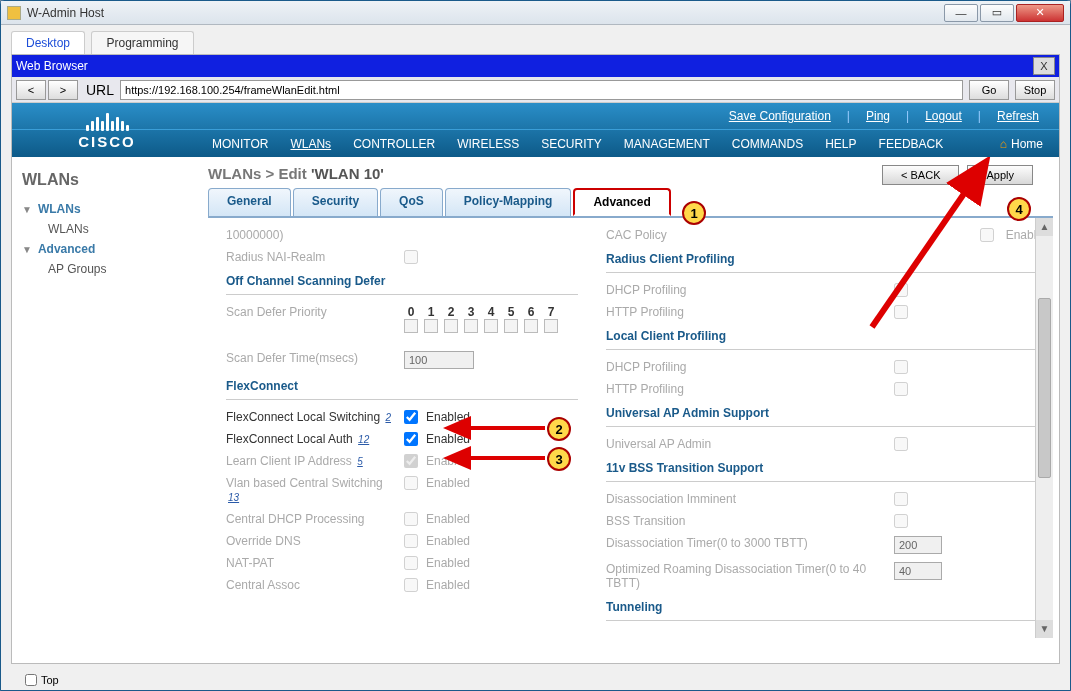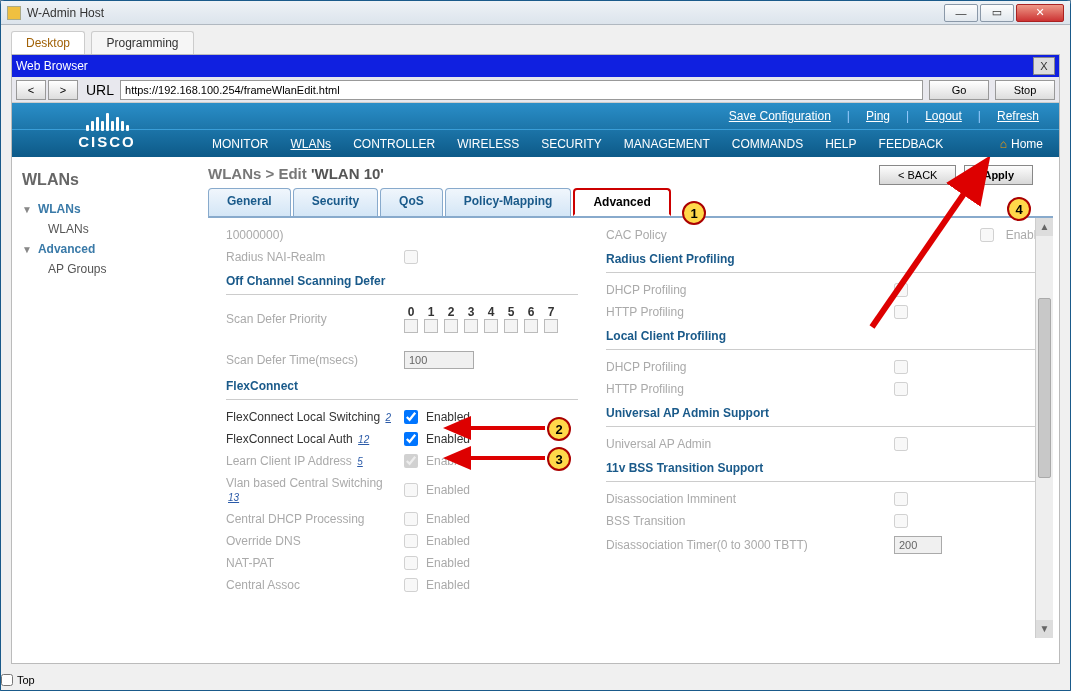--- a/index.html
+++ b/index.html
@@ -12,29 +12,29 @@
   .titlebar {
     height: 24px; background: linear-gradient(#eef2f6,#dce4ec);
     border-bottom: 1px solid #b0b8c0; display:flex; align-items:center;
     padding:0 6px; font-size:12px; color:#333;
   }
   .titlebar .spacer{flex:1}
   .winbtn{width:34px;height:18px;border:1px solid #8a98a8;background:linear-gradient(#fdfdfd,#e2e8ee);margin-left:2px;display:flex;align-items:center;justify-content:center;font-size:11px;border-radius:2px;}
   .winbtn.close{background:linear-gradient(#e98,#c33);color:#fff;border-color:#a22;width:48px}
   .tabs-outer{padding:6px 10px 0 10px;background:#f0f0f0}
   .tabs-outer .tab{display:inline-block;padding:4px 14px;font-size:12px;border:1px solid #ccc;border-bottom:none;background:#f6f6f6;color:#333;border-radius:3px 3px 0 0;margin-right:2px}
-  .tabs-outer .tab.active{color:#a16207;background:#fff}
+  .tabs-outer .tab.active{color:#1d4ed8;background:#fff}
   .panel{margin:0 10px 10px 10px;border:1px solid #bbb;background:#fff;height:610px;position:relative}
   .browserbar{height:22px;background:#1020e0;color:#fff;font-size:12px;display:flex;align-items:center;padding:0 4px;justify-content:space-between}
   .browserbar .xbtn{background:#ddd;color:#333;border:1px solid #888;width:22px;height:18px;text-align:center;line-height:16px;font-size:11px}
   .urlrow{height:26px;display:flex;align-items:center;padding:2px 4px;border-bottom:1px solid #ccc;background:#e8e8ee}
   .urlrow .navbtn{width:30px;height:20px;border:1px solid #999;background:linear-gradient(#fff,#ddd);font-size:11px;margin-right:2px;text-align:center;line-height:18px}
   .urlrow .lbl{font-size:14px;margin:0 6px}
   .urlrow input{flex:1;height:20px;border:1px solid #999;padding:0 4px;font-size:11px}
-  .urlrow .gobtn{width:60px;height:20px;border:1px solid #999;background:linear-gradient(#fff,#ddd);margin-left:6px;font-size:11px}
+  .urlrow .gobtn{width:40px;height:20px;border:1px solid #999;background:linear-gradient(#fff,#ddd);margin-left:6px;font-size:11px}
   .cisco-header{background:linear-gradient(#2a8ec8,#0d5a88);color:#fff;position:relative}
   .cisco-top{height:26px;display:flex;justify-content:flex-end;align-items:center;padding:0 16px;font-size:12px;gap:8px}
   .cisco-top span{padding:0 4px}
   .cisco-top .sep{color:#9cf}
   .cisco-nav{height:28px;display:flex;align-items:center;padding:0 16px 0 0;border-top:1px solid #3a9ed8}
   .logo{width:190px;height:54px;display:flex;align-items:center;justify-content:center;flex-direction:column;color:#fff;font-weight:bold;position:absolute;left:0;top:0}
   .logo-bars{display:flex;align-items:flex-end;gap:2px;height:20px;margin-bottom:2px}
   .logo-bars span{width:3px;background:#fff;border-radius:1px}
   .logo-text{font-size:15px;letter-spacing:2px}
   .navitems{display:flex;gap:22px;margin-left:200px;font-size:12px}
@@ -52,38 +52,38 @@
   .crumb{font-size:15px;color:#777;font-weight:bold;margin-bottom:6px}
   .crumb .name{color:#555}
   .topbtns{position:absolute;right:26px;top:8px;display:flex;gap:8px}
   .btn{height:20px;border:1px solid #888;background:linear-gradient(#fdfdfd,#d8d8d8);font-size:11px;padding:0 18px;line-height:18px}
   .tabbar{display:flex;margin-top:6px;border-bottom:2px solid #88aacc}
   .tabbar .itab{padding:5px 18px;border:1px solid #88aacc;border-bottom:none;background:linear-gradient(#f0f6fc,#d4e6f6);color:#1a5a8a;font-size:12px;font-weight:bold;border-radius:4px 4px 0 0;margin-right:2px}
   .tabbar .itab.active{background:#fff;border:2px solid #c00;border-bottom:2px solid #fff;position:relative;z-index:2;color:#000}
   .content{display:flex;height:420px;overflow:hidden;font-size:12px;color:#aaa;position:relative}
   .col{flex:1;padding:6px 10px 0 18px}
   .section-h{color:#1a5a8a;font-weight:bold;font-size:12px;padding:6px 0;border-bottom:1px solid #ccc;margin-bottom:6px}
-  .row{display:flex;align-items:center;padding:4px 0;gap:8px}
+  .row{display:flex;padding:4px 0;gap:8px}
   .row .lab{width:170px}
   .row.active .lab,.row.active .val{color:#333}
   .row .chk{width:14px;height:14px}
   .row .val{}
   .fn{color:#2a5aa8;text-decoration:underline;font-style:italic;font-size:10px;margin-left:2px}
   .numrow{display:flex;gap:6px;font-weight:bold;color:#333}
   .numrow span{width:14px;text-align:center}
   .chkrow{display:flex;gap:6px}
   .chkrow .sq{width:14px;height:14px;border:1px solid #bbb;background:#f4f4f4}
   input.txt{width:70px;height:18px;border:1px solid #aaa;background:#f0f0f0;padding:0 4px;font-size:11px;color:#666}
   .colr .row .lab{width:280px}
   .colr input.txt{width:48px}
   .scrollbar{position:absolute;right:0;top:0;bottom:0;width:18px;background:#eee;border-left:1px solid #ccc}
   .scrollbar .thumb{position:absolute;left:2px;right:2px;top:80px;height:180px;background:#c8c8c8;border:1px solid #aaa;border-radius:2px}
   .scrollbar .arr{position:absolute;left:0;right:0;height:18px;background:#ddd;text-align:center;font-size:10px;line-height:18px;color:#666}
   .scrollbar .arr.up{top:0}.scrollbar .arr.dn{bottom:0}
-  .footer{position:absolute;left:0;bottom:4px;font-size:11px;display:flex;align-items:center;gap:4px}
+  .footer{position:absolute;left:24px;bottom:4px;font-size:11px;display:flex;align-items:center;gap:4px}
   .footer input{width:12px;height:12px}
   .callout{position:absolute;width:24px;height:24px;border:2px solid #a00;border-radius:50%;background:#ffd84a;color:#000;font-weight:bold;font-size:13px;display:flex;align-items:center;justify-content:center;z-index:50}
   .arrow-red{position:absolute;z-index:40}
   svg{overflow:visible}
   a{cursor:default}
 </style>
 </head>
 <body>
 
 <div class="window">
@@ -171,21 +171,21 @@
           </div>
         <div class="sb-item sub">AP Groups</div>
       </div>
 
       <div class="main">
         <div class="crumb">
           <span>WLANs &gt; Edit  </span><span class="name">'WLAN 10'</span>
         </div>
         <div class="topbtns">
           <button class="btn">&lt; BACK</button>
-          <button class="btn" style="font-weight:bold">Apply</button>
+          <button class="btn" style="font-weight:normal">Apply</button>
         </div>
 
         <div class="tabbar">
           <div class="itab">General</div>
           <div class="itab">Security</div>
           <div class="itab">QoS</div>
           <div class="itab">Policy-Mapping</div>
           <div class="itab active">Advanced</div>
         </div>
 
@@ -308,20 +308,25 @@
                 <input type="checkbox" class="chk" disabled="" style="">
               </div>
             <div class="row">
                 <span class="lab">BSS Transition</span>
                 <input type="checkbox" class="chk" disabled="" style="">
               </div>
             <div class="row">
                 <span class="lab">Disassociation Timer(0 to 3000 TBTT)</span>
                 <input class="txt" value="200" style="">
               </div>
+            <div class="row">
+                <span class="lab">Optimized Roaming Disassociation Timer(0 to 40 TBTT)</span>
+                <input class="txt" value="40" style="">
+              </div>
+            <div class="section-h">Tunneling</div>
           </div>
 
           <div class="scrollbar">
             <div class="arr up">▲</div>
             <div class="thumb"></div>
             <div class="arr dn">▼</div>
           </div>
         </div>
 
         <div class="callout" style="left:480px;top:44px">1</div>

